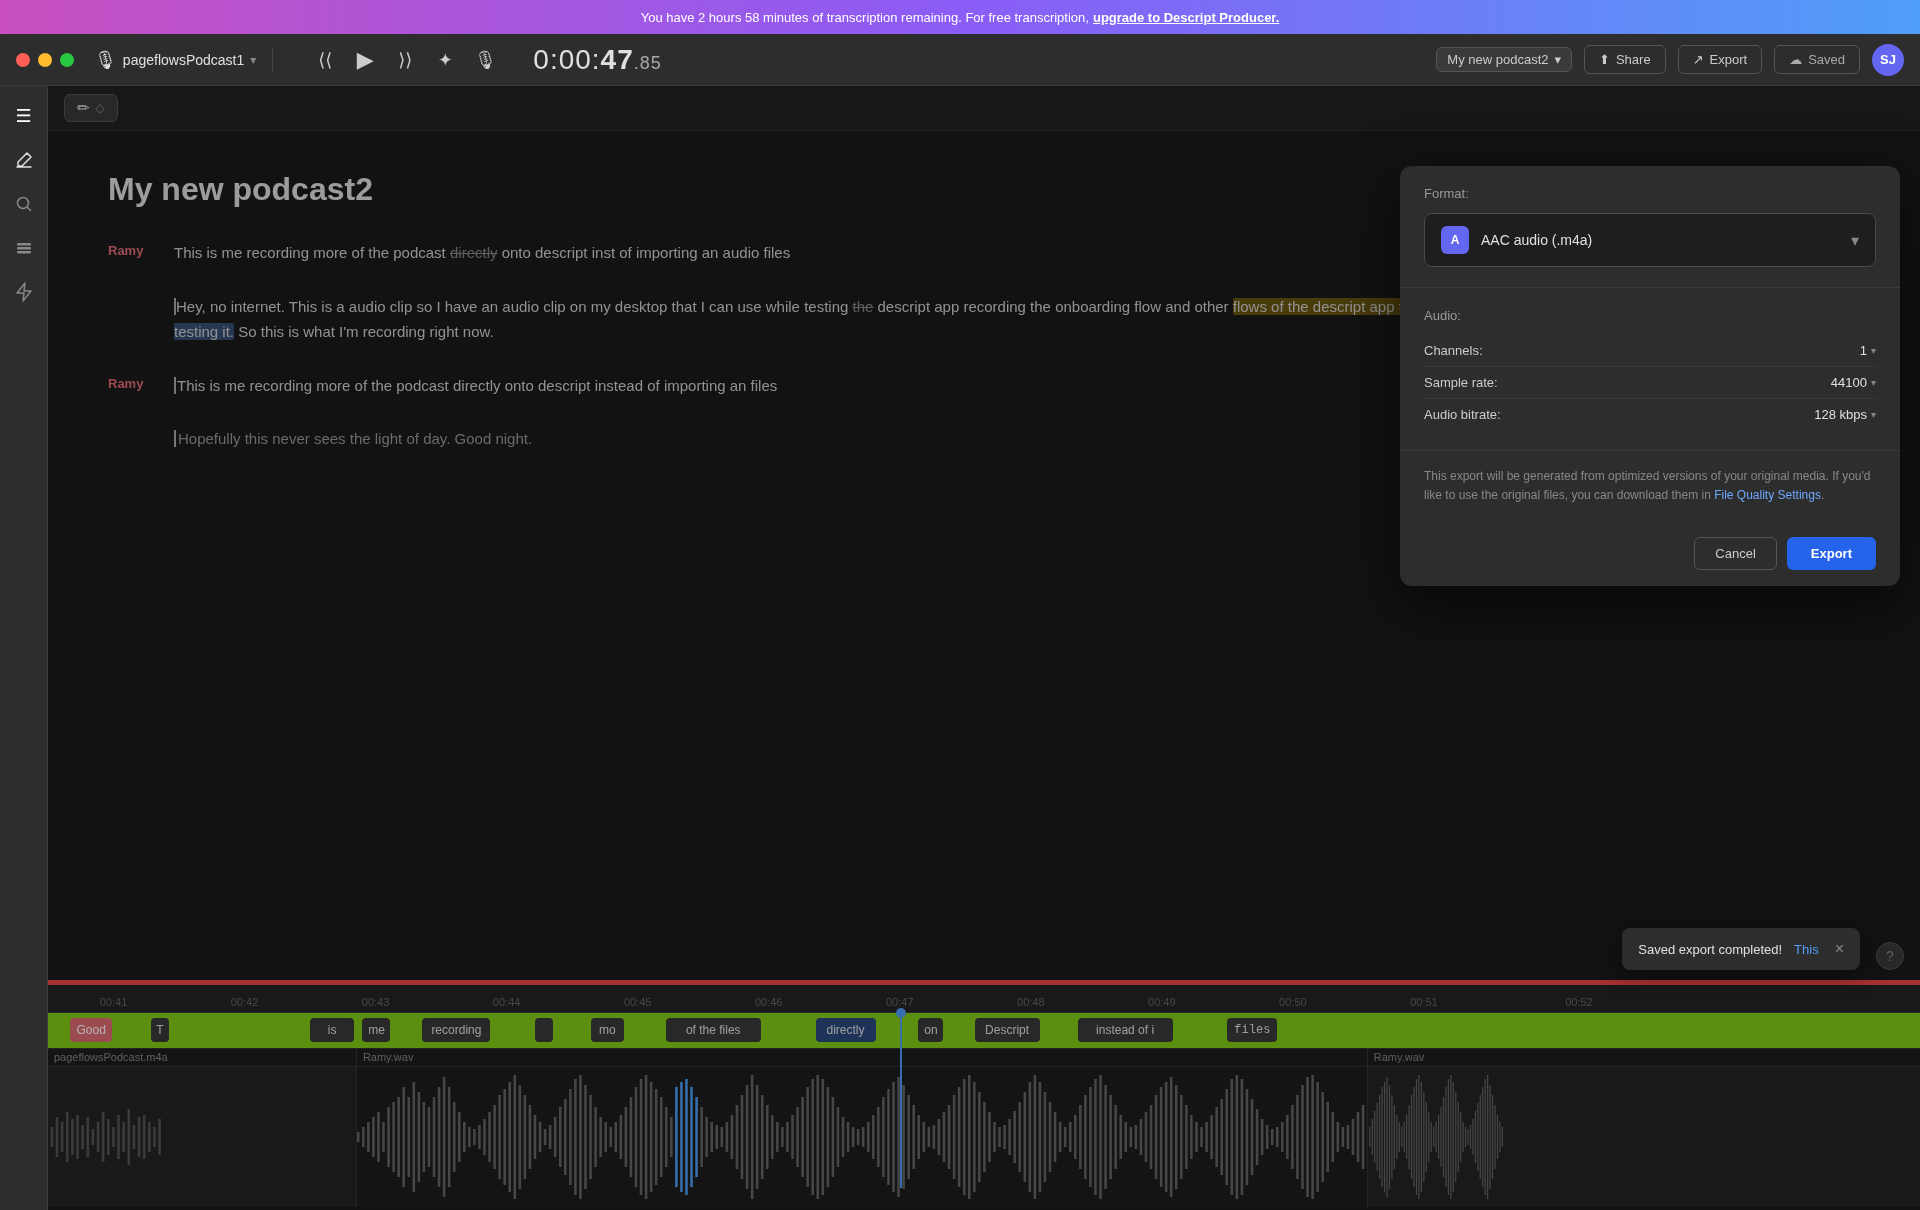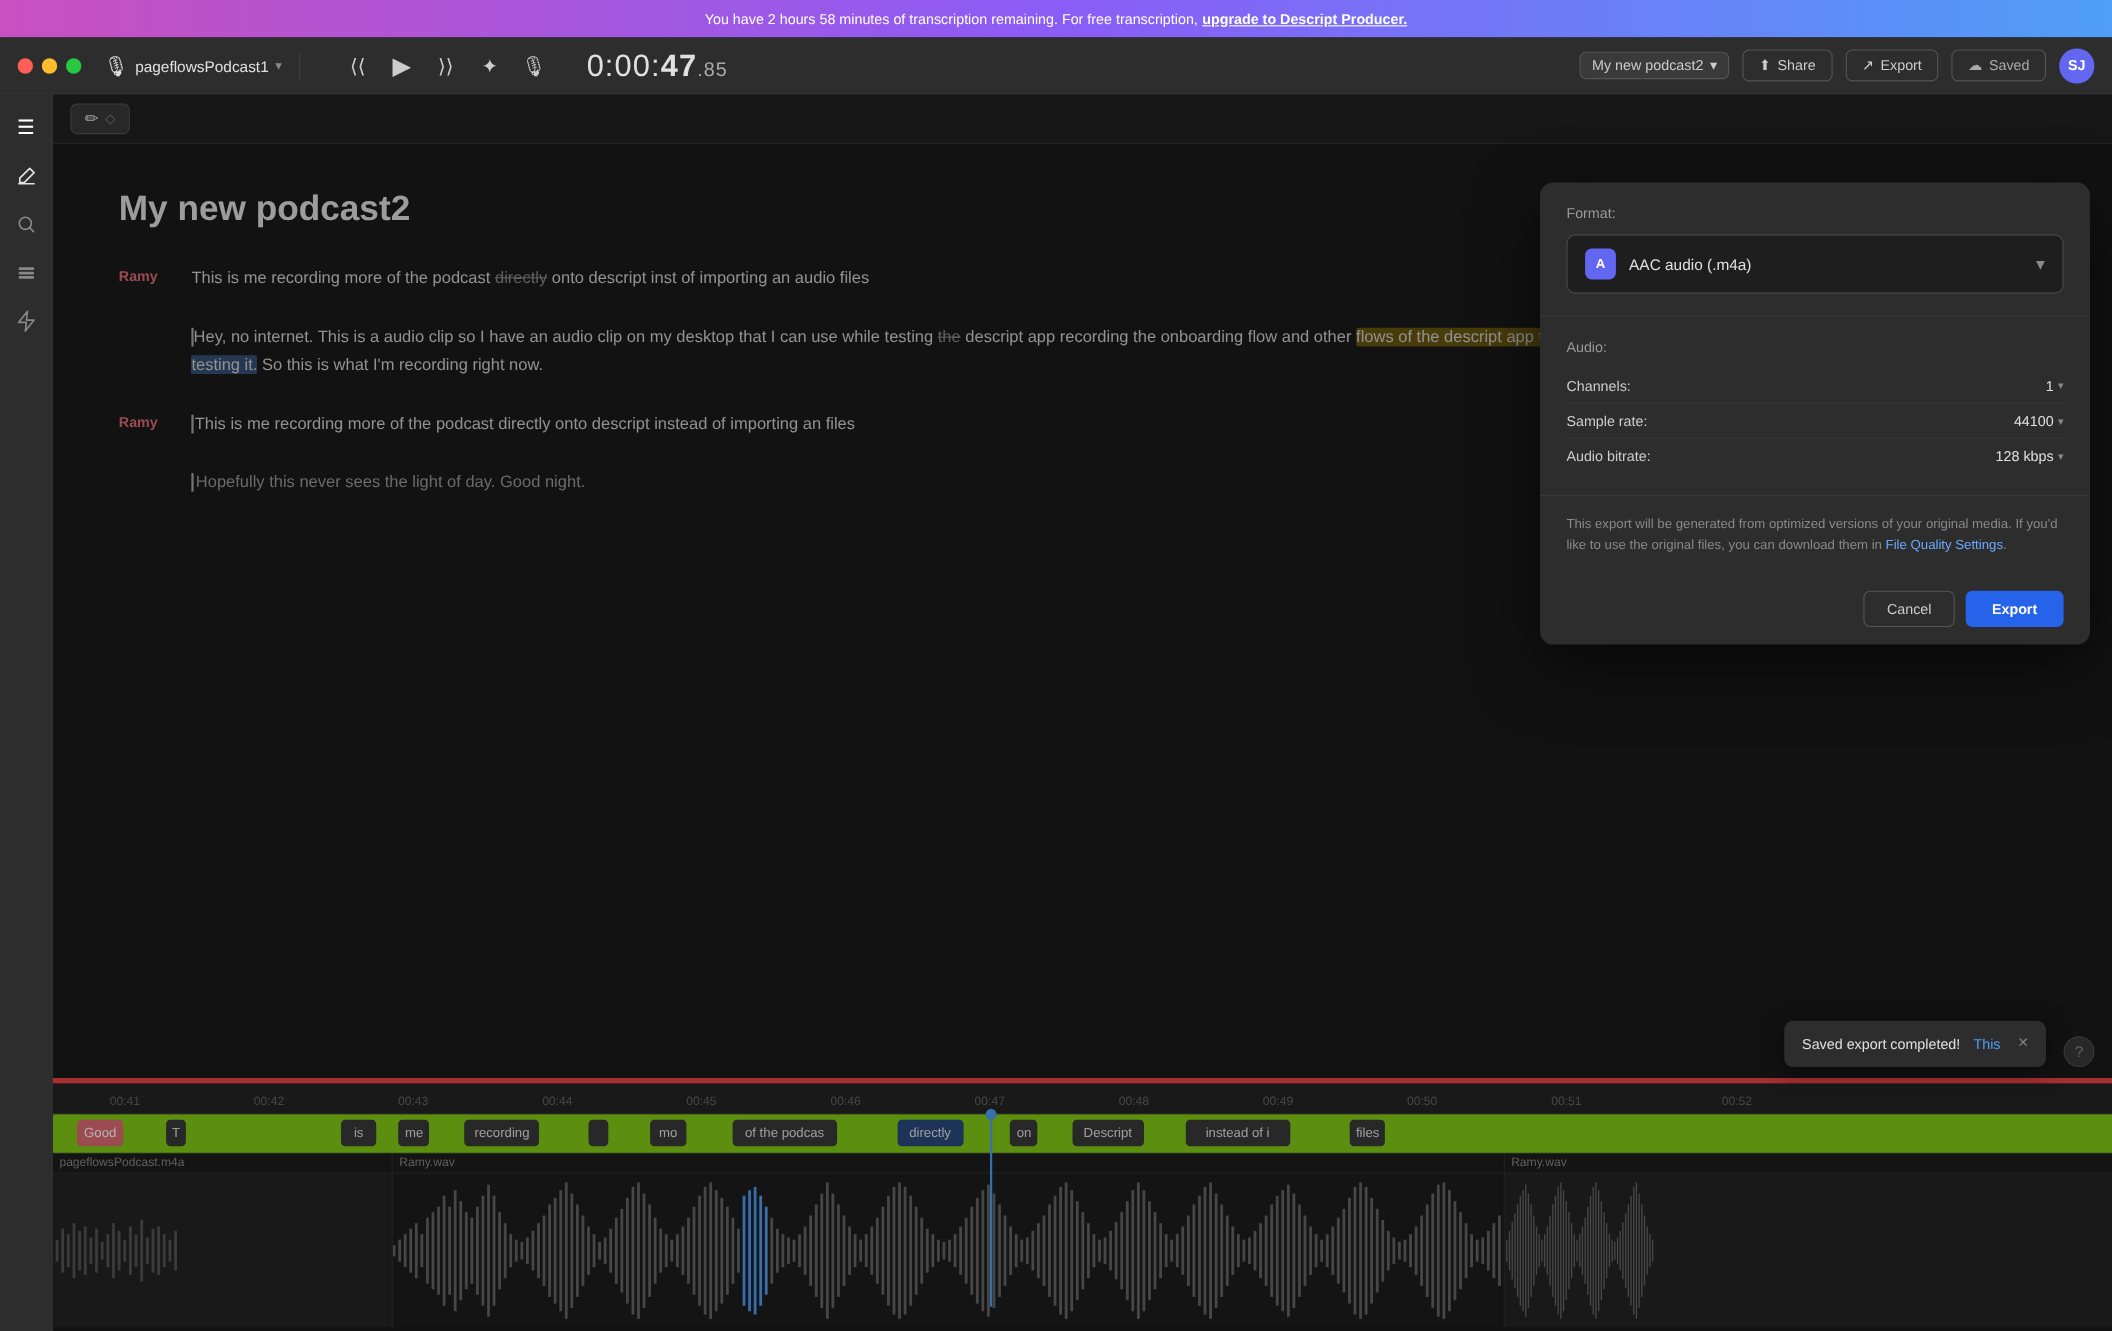--- a/index.html
+++ b/index.html
@@ -444,31 +444,31 @@
         <div class="ruler-mark" style="left:52.5%;">00:48</div>
         <div class="ruler-mark" style="left:59.5%;">00:49</div>
         <div class="ruler-mark" style="left:66.5%;">00:50</div>
         <div class="ruler-mark" style="left:73.5%;">00:51</div>
         <div class="ruler-mark" style="left:80.5%;margin-left:24px;">00:52</div>
       </div>
 
       <div id="word-track" style="position:relative;height:36px;background:#84cc16;border-bottom:1px solid #333;">
         <div class="word-chip chip-pink" style="left:1.2%;">Good</div>
         <div class="word-chip chip-gray" style="left:5.5%;width:18px;">T</div>
-        <div class="word-chip chip-gray" style="left:14%;width:32px;">is</div>
+        <div class="word-chip chip-gray" style="left:14%;width:44px;">is</div>
         <div class="word-chip chip-gray" style="left:16.8%;width:28px;">me</div>
         <div class="word-chip chip-gray" style="left:20%;width:68px;">recording</div>
         <div class="word-chip chip-gray" style="left:26%;width:18px;"></div>
         <div class="word-chip chip-gray" style="left:29%;width:33px;">mo</div>
-        <div class="word-chip chip-gray" style="left:33%;width:95px;">of the podcas</div>
+        <div class="word-chip chip-gray" style="left:33%;width:95px;">of the files</div>
         <div class="word-chip chip-blue" style="left:41%;width:60px;">directly</div>
         <div class="word-chip chip-gray" style="left:46.5%;width:25px;">on</div>
         <div class="word-chip chip-gray" style="left:49.5%;width:65px;">Descript</div>
         <div class="word-chip chip-gray" style="left:55%;width:95px;">instead of i</div>
-        <div class="word-chip chip-gray" style="left:63%;width:32px;">files</div>
+        <div class="word-chip chip-gray" style="left:63%;width:50px;font-family:Liberation Mono, monospace;">files</div>
       </div>
 
       <div style="position:absolute;top:28px;left:45.5%;width:2px;background:#4f9ef8;height:175px;z-index:10;">
         <div style="width:10px;height:10px;background:#4f9ef8;border-radius:50%;position:absolute;top:-5px;left:-4px;"></div>
       </div>
 
       <div id="audio-tracks" style="position:relative;height:158px;overflow:hidden;">
 
         <div style="display:flex;height:18px;background:#1e1e1e;border-bottom:1px solid #333;">
           <div style="width:16.5%;color:#888;font-size:11px;padding:2px 6px;border-right:1px solid #333;">pageflowsPodcast.m4a</div>

